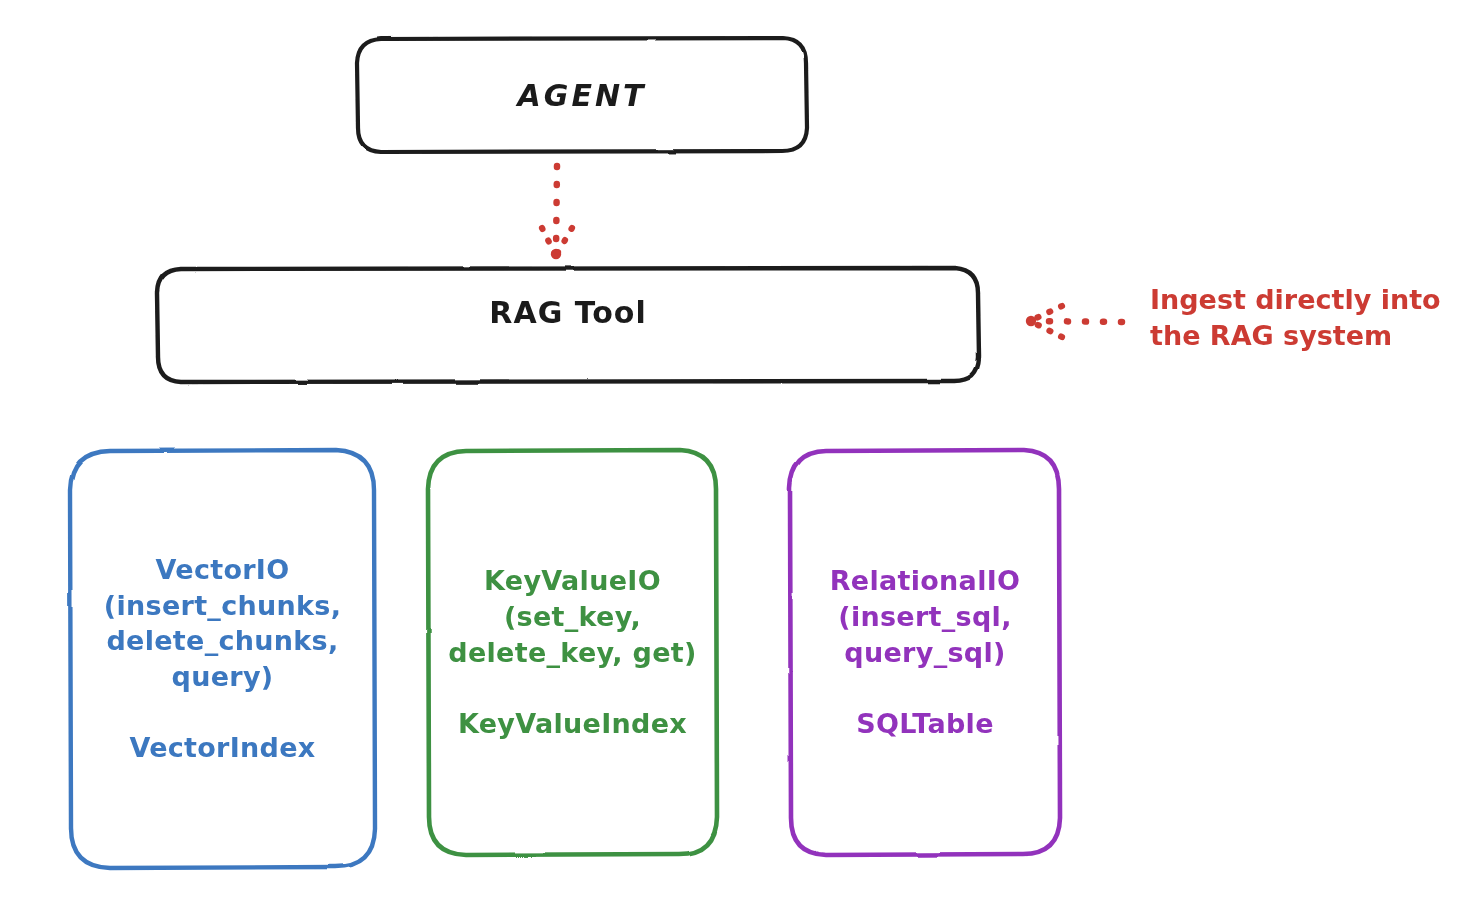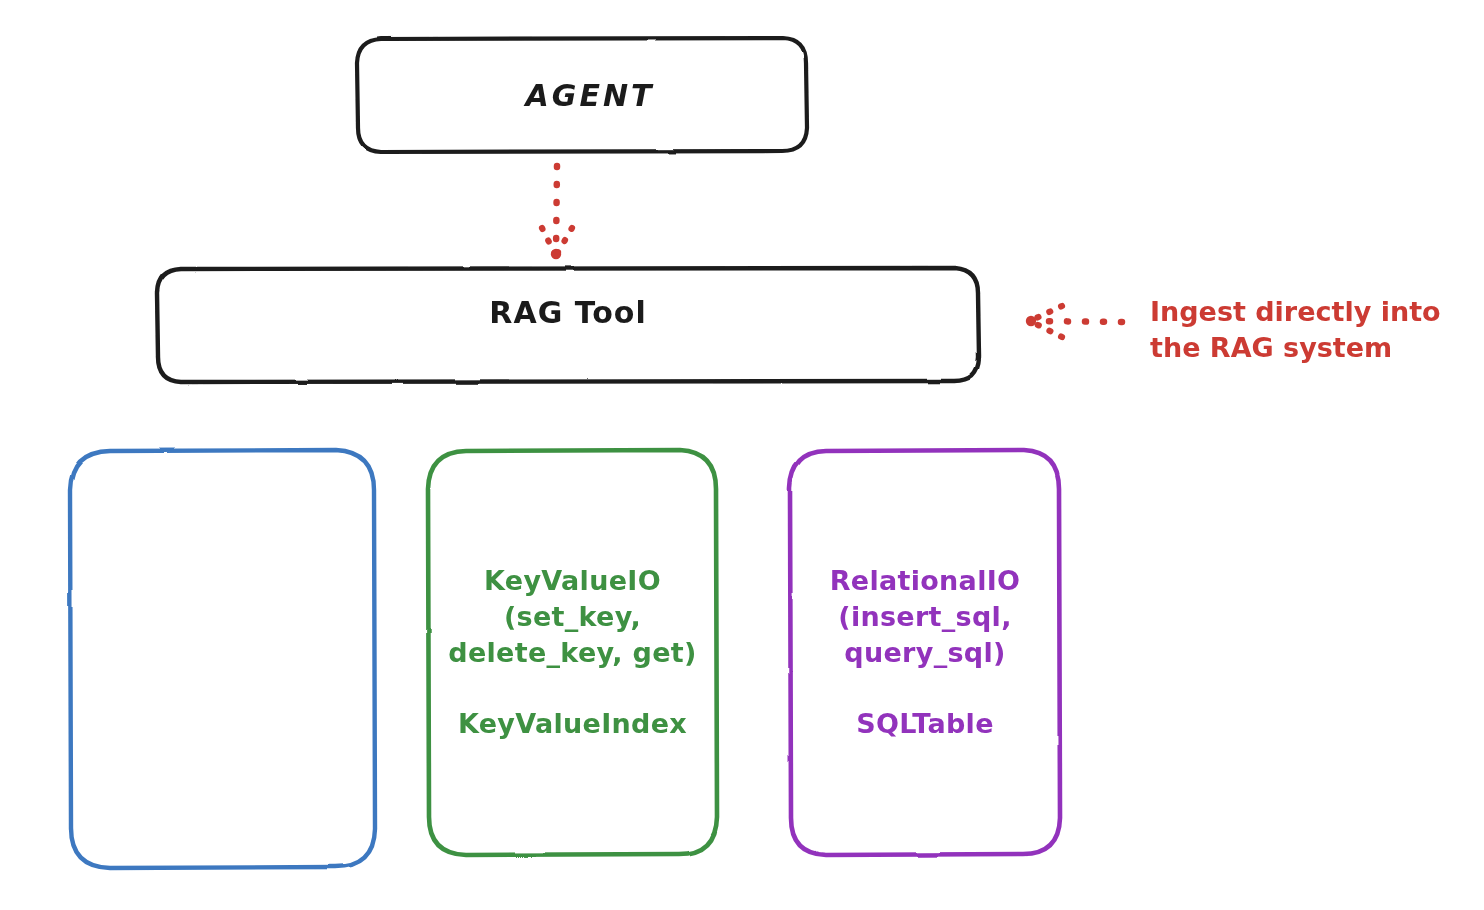--- a/index.html
+++ b/index.html
@@ -36,21 +36,20 @@
     pointer-events: none;
   }
   
   .label-agent {
     font-family: "DejaVu Sans", sans-serif;
     font-style: italic;
     font-weight: 700;
     letter-spacing: 3px;
     font-size: 30px;
     color: #1b1b1b;
-    padding-left: 8px;
   }
   .label-ragtool {
     font-family: "DejaVu Sans", sans-serif;
     font-weight: 600;
     letter-spacing: 1px;
     font-size: 30px;
     color: #1b1b1b;
   }
   
   .label-colored {
@@ -163,29 +162,35 @@
                Q 791 854 791 818
                L 790 488
                Q 791 452 826 451 Z" fill="#ffffff" stroke="#9233BC" stroke-width="4.6" stroke-linejoin="round" stroke-linecap="round"></path>
     </g>
   </svg>
 
   <div class="node-label label-agent" style="left:357px; top:38px; width:450px; height:114px;">AGENT</div>
 
   <div class="node-label label-ragtool" style="left:157px; top:268px; width:822px; height:88px;">RAG Tool</div>
 
+  <div class="node-label label-colored label-blue" style="left:70px; top:450px; width:305px; height:418px;">VectorIO
+(insert_chunks,
+delete_chunks,
+query)
+
+VectorIndex</div>
 
   <div class="node-label label-colored label-green" style="left:428px; top:450px; width:289px; height:405px;">KeyValueIO
 (set_key,
 delete_key, get)
 
 KeyValueIndex</div>
 
   <div class="node-label label-colored label-purple" style="left:790px; top:450px; width:270px; height:405px;text-align:center;">RelationalIO
 (insert_sql,
 query_sql)
 
 SQLTable</div>
 
-  <div class="annotation" style="left:1150px; top:282px; width:330px;margin-top:12px;">Ingest directly into
+  <div class="annotation" style="left:1150px; top:282px; width:330px;">Ingest directly into
 the RAG system</div>
 
 </div>
 
 </body></html>

